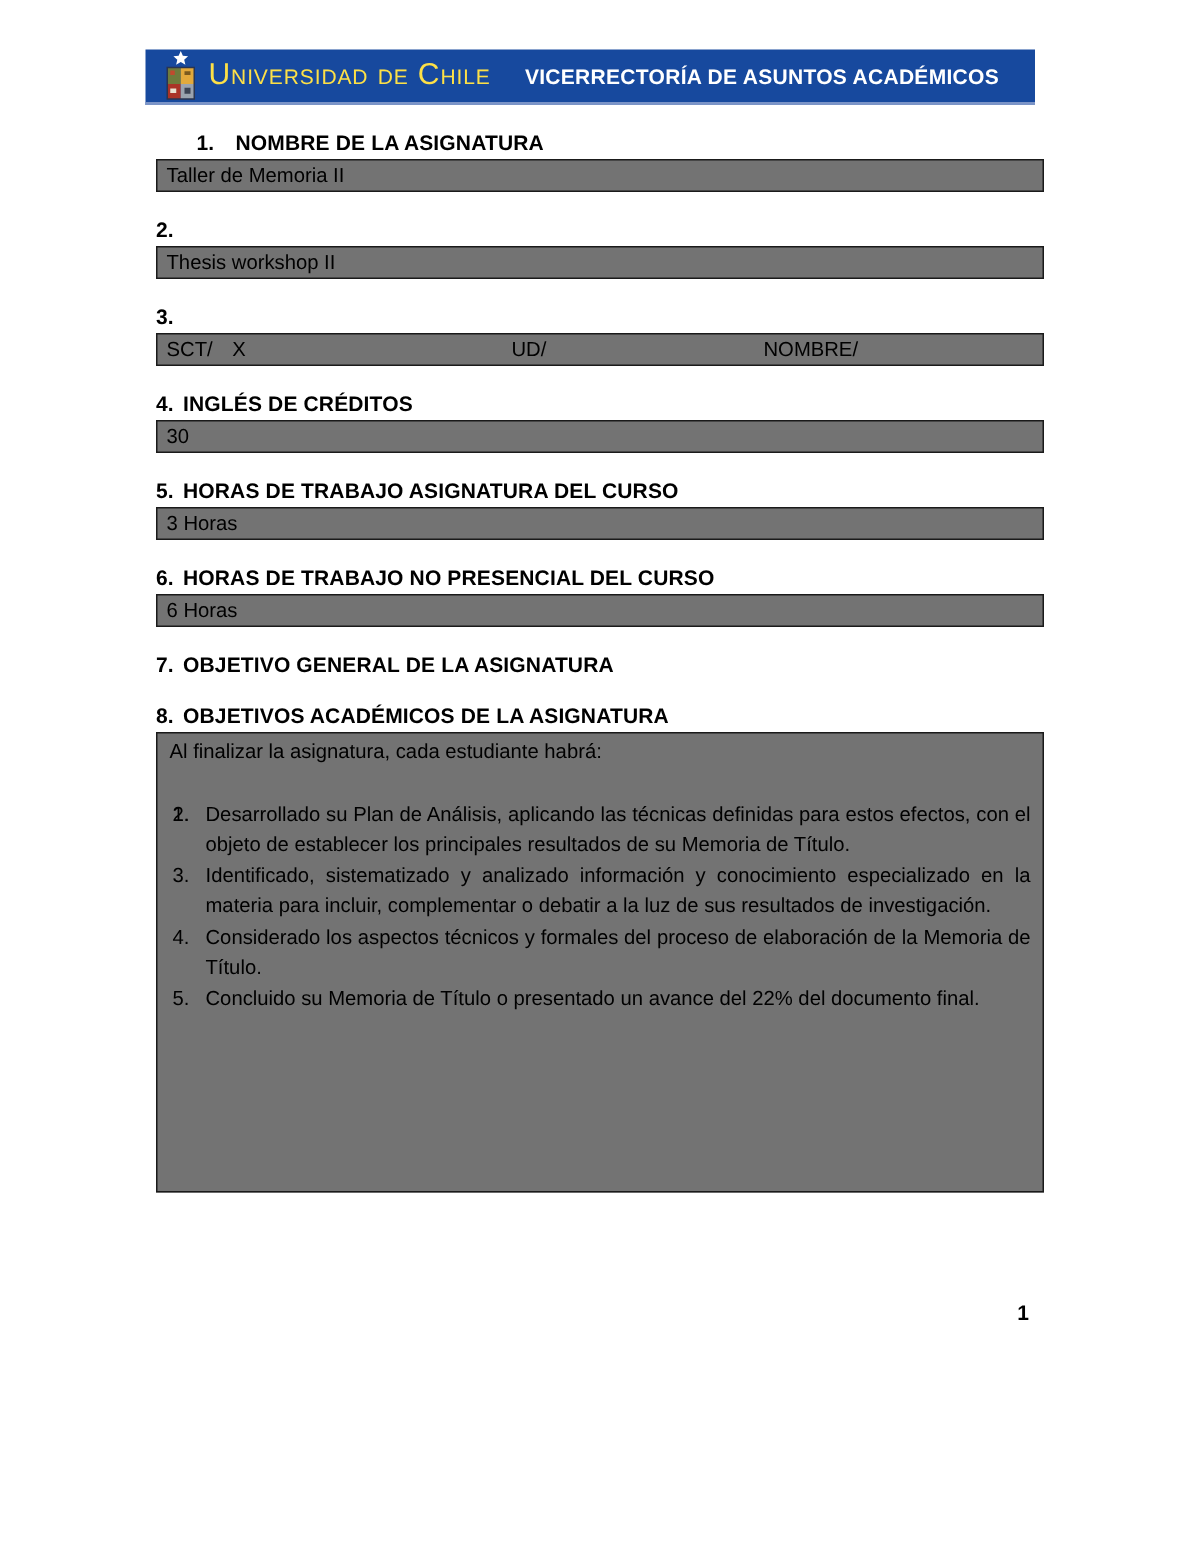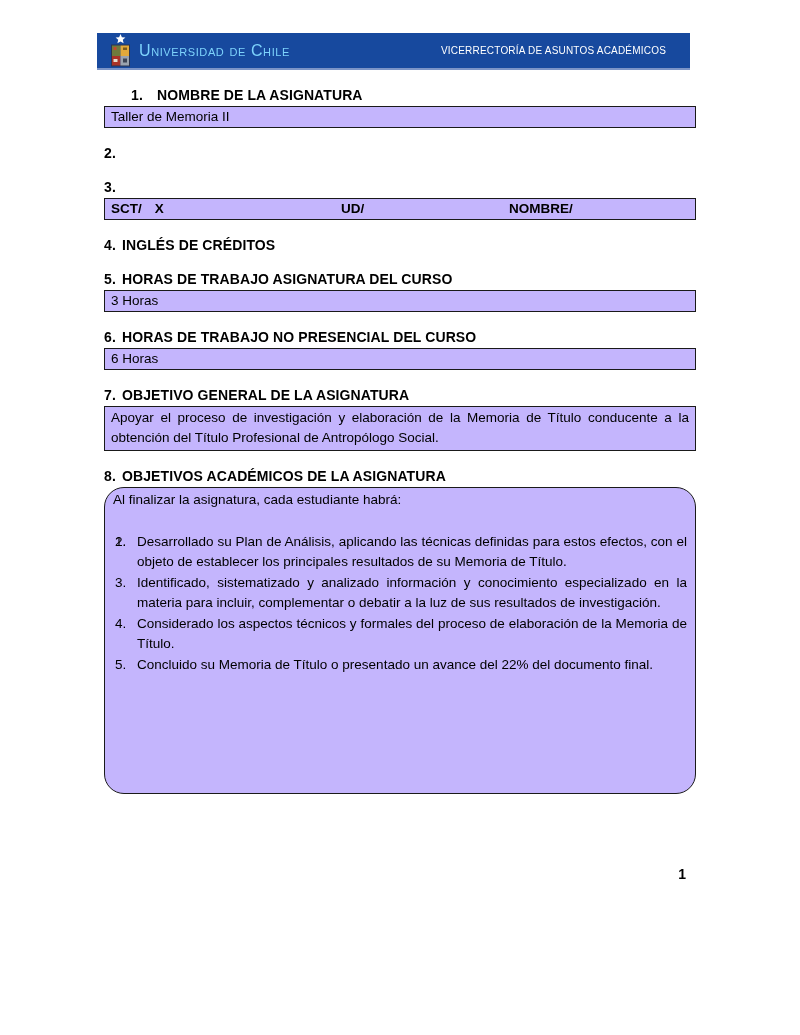--- a/index.html
+++ b/index.html
@@ -9,58 +9,58 @@
   
   .banner {
     position:absolute; left:97px; top:33px; width:593px; height:37px;
     background:#17499E; border-bottom:2px solid #7B94C7;
     display:flex; align-items:center; justify-content:space-between;
     padding:0 24px 0 12px; box-sizing:border-box;
   }
   .banner-left { display:flex; align-items:center; gap:7px; height:100%; }
   .logo { display:flex; align-items:center; height:100%; }
   .uni-name {
-    color:#7dd3fc; font-variant:small-caps; font-weight:400;
-    font-size:16px; letter-spacing:0.6px; white-space:nowrap;
+    color:#fde047; font-variant:small-caps; font-weight:400;
+    font-size:20px; letter-spacing:0.6px; white-space:nowrap;
   }
   .banner-right {
-    color:#fff; font-weight:normal; font-size:10px; letter-spacing:0.2px; white-space:nowrap;
+    color:#fff; font-weight:bold; font-size:14px; letter-spacing:0.2px; white-space:nowrap;
   }
 
   
   main { position:absolute; left:104px; top:70px; width:592px; }
 
   h2.sec {
     display:flex; margin:16px 0 2px 0; font-size:14px; line-height:18px;
     font-weight:bold; color:#000; letter-spacing:0.1px;
   }
   .sec-num { flex:none; width:18px; }
   .sec-first { margin-top:42px; margin-bottom:16px; padding-left:27px; }
   .sec-first .sec-num { width:26px; }
   .sec-gap { margin-bottom:18px; }
 
   .box {
     border:1.5px solid #1A1A1A; box-sizing:border-box;
     font-size:13.5px; line-height:18px; padding:1px 6px;
     min-height:22px; display:flex; align-items:center;
-    background:#c4b5fd;
+    background:#737373;
   }
   .box-par {
     display:block; text-align:justify; line-height:20px; padding:1px 6px 2px 6px;
   }
 
-  .credit-row { font-weight:bold; }
+  .credit-row { font-weight:normal; }
   .credit-cell { display:flex; align-items:center; }
   .credit-cell.c1 { width:230px; }
   .credit-cell.c2 { width:168px; }
   .credit-cell.c3 { flex:1; }
   .credit-x { margin-left:13px; }
 
   .box-list {
-    display:block; min-height:307px; padding:2px 8px; line-height:20.5px;border-radius:20px;
+    display:block; min-height:307px; padding:2px 8px; line-height:20.5px;
   }
   .intro { margin:0 0 21px 0; }
   ol.objectives { margin:0; padding:0; list-style:none; }
   ol.objectives li { position:relative; padding-left:24px; text-align:justify; }
   .li-num { position:absolute; left:2px; }
 
   .page-num {
     margin-top:72px; text-align:right; padding-right:10px;
     font-weight:bold; font-size:14px;
   }
@@ -100,20 +100,23 @@
       </h2>
       <div class="box">
         <span>Taller de Memoria II</span>
       </div>
     </section>
 
     <section>
       <h2 class="sec sec-gap">
         <span class="sec-num">2.</span>
       </h2>
+      <div class="box">
+        <span>Thesis workshop II</span>
+      </div>
     </section>
 
     <section>
       <h2 class="sec">
         <span class="sec-num">3.</span>
       </h2>
       <div class="box credit-row">
         <span class="credit-cell c1">
           <span>SCT/</span>
           <span class="credit-x">X</span>
@@ -127,20 +130,23 @@
           <span class="credit-x"></span>
         </span>
       </div>
     </section>
 
     <section>
       <h2 class="sec">
         <span class="sec-num">4.</span>
         <span class="sec-title">INGLÉS DE CRÉDITOS</span>
       </h2>
+      <div class="box">
+        <span>30</span>
+      </div>
     </section>
 
     <section>
       <h2 class="sec">
         <span class="sec-num">5.</span>
         <span class="sec-title">HORAS DE TRABAJO ASIGNATURA DEL CURSO</span>
       </h2>
       <div class="box">
         <span>3 Horas</span>
       </div>
@@ -154,23 +160,20 @@
       <div class="box">
         <span>6 Horas</span>
       </div>
     </section>
 
     <section>
       <h2 class="sec">
         <span class="sec-num">7.</span>
         <span class="sec-title">OBJETIVO GENERAL DE LA ASIGNATURA</span>
       </h2>
-      <div class="box box-par">
-        <span>Apoyar el proceso de investigación y elaboración de la Memoria de Título conducente a la obtención del Título Profesional de Antropólogo Social.</span>
-      </div>
     </section>
 
     <section>
       <h2 class="sec">
         <span class="sec-num">8.</span>
         <span class="sec-title">OBJETIVOS ACADÉMICOS DE LA ASIGNATURA</span>
       </h2>
       <div class="box box-par box-list">
         <p class="intro">Al finalizar la asignatura, cada estudiante habrá:</p>
         <ol class="objectives">

